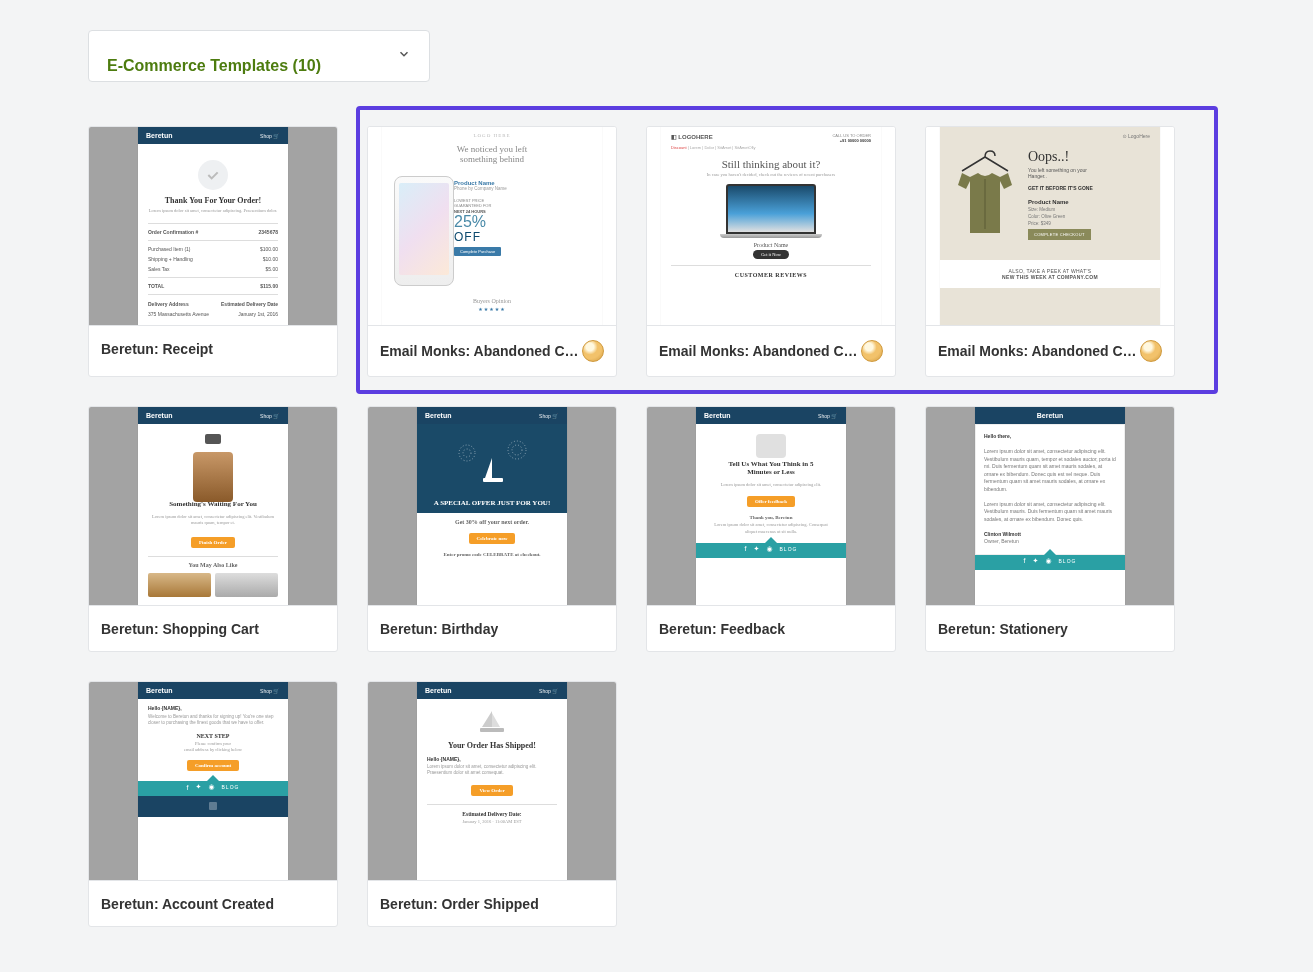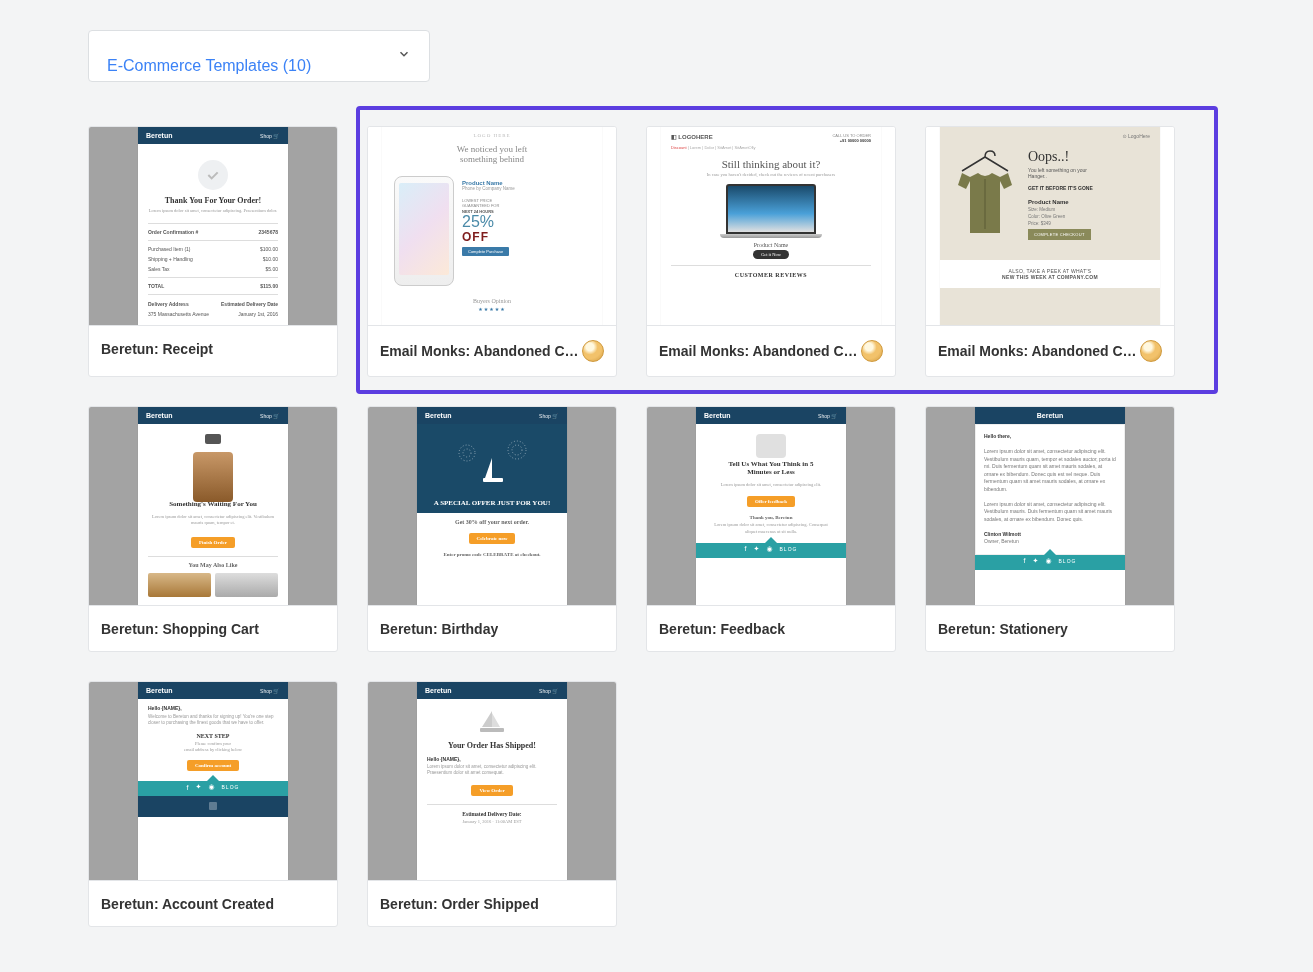--- a/index.html
+++ b/index.html
@@ -17,21 +17,21 @@
     border-radius: 4px;
     width: 342px;
     height: 52px;
     display: flex;
     align-items: center;
     justify-content: space-between;
     padding: 0 18px;
     cursor: pointer;
     margin-bottom: 44px;
   }
-  .dropdown-label { font-size: 16px; font-weight: 400; color: #3b82f6; margin-top: 20px; }
+  .dropdown-label { font-size: 16px; font-weight: 700; color: #4d7c0f; margin-top: 20px; }
   .chevron svg { width: 14px; height: 14px; }
 
   .grid {
     display: grid;
     grid-template-columns: repeat(4, 250px);
     gap: 29px;
     position: relative;
   }
 
   .highlight-box {
@@ -106,21 +106,21 @@
   .center { text-align:center;font-family:Liberation Serif, serif; }
   .pad { padding: 6px 10px; }
   .small-gray { color:#999; font-size:4.5px; line-height:1.4; }
 
   
   .check-circ{width:30px;height:30px;border-radius:50%;background:#eef0f2;margin:10px auto 6px;display:flex;align-items:center;justify-content:center;}
   .table-row{display:flex;justify-content:space-between;padding:2px 0;font-size:5px;color:#555;}
   .hr{height:1px;background:#ddd;margin:3px 0;}
 
   
-  .phone-wrap{display:flex;gap:8px;padding:8px 12px;}
+  .phone-wrap{display:flex;padding:8px 12px;}
   .phone{width:60px;height:110px;border:1px solid #ccc;border-radius:8px;background:linear-gradient(#fafafa,#eee);position:relative;}
   .phone::after{content:"";position:absolute;inset:6px 4px 10px 4px;border-radius:2px;background:linear-gradient(135deg,#d9eef8,#f0dff0,#fce9d8);}
   .offer-25{color:#4a8aa8;font-size:16px;font-weight:300;line-height:1;}
 
   
   .laptop{width:90px;margin:6px auto 4px;}
   .laptop .screen{height:50px;border:2px solid #333;border-radius:3px 3px 0 0;background:linear-gradient(#1a4a6b,#4aa0d8 60%,#e0e0e0);}
   .laptop .base{height:4px;background:linear-gradient(#ccc,#999);border-radius:0 0 4px 4px;margin:0 -6px;}
 
   
@@ -233,21 +233,21 @@
       <div class="inner inner-wide">
         <div class="center" style="padding:6px 0 2px;color:#bbb;font-size:5px;letter-spacing:1px">LOGO HERE</div>
         <div class="center" style="color:#888;font-size:9px;font-weight:300;padding:4px 0"><span>We noticed you left</span><br><span>something behind</span></div>
         <div class="phone-wrap">
           <div class="phone"></div>
           <div style="flex:1;padding-top:4px">
             <div style="color:#3a7aa8;font-size:6px;font-weight:600">Product Name</div>
             <div class="small-gray">Phone by Company Name</div>
             <div style="margin-top:6px;color:#888;font-size:4px;line-height:1.3"><span>LOWEST PRICE</span><br><span>GUARANTEED FOR</span><br><b style="color:#555">NEXT 24 HOURS</b></div>
             <div class="offer-25">25%</div>
-            <div style="color:#7f1d1d;font-size:12px;font-weight:700;letter-spacing:1px">OFF</div>
+            <div style="color:#0c4a6e;font-size:12px;font-weight:400;letter-spacing:1px">OFF</div>
             <div style="margin-top:4px"><span style="background:#3a7aa8;color:#fff;font-size:4px;padding:2px 6px;border-radius:1px">Complete Purchase</span></div>
           </div>
         </div>
         <div class="center" style="color:#999;font-size:6px;padding:4px 0 2px">Buyers Opinion</div>
         <div class="center" style="color:#3a7aa8;font-size:5px;letter-spacing:1px">★★★★★</div>
       </div>
     </div>
     <div class="footer">
         <span class="footer-label">Email Monks: Abandoned Cart 2</span>
         <span class="badge-icon"></span>

